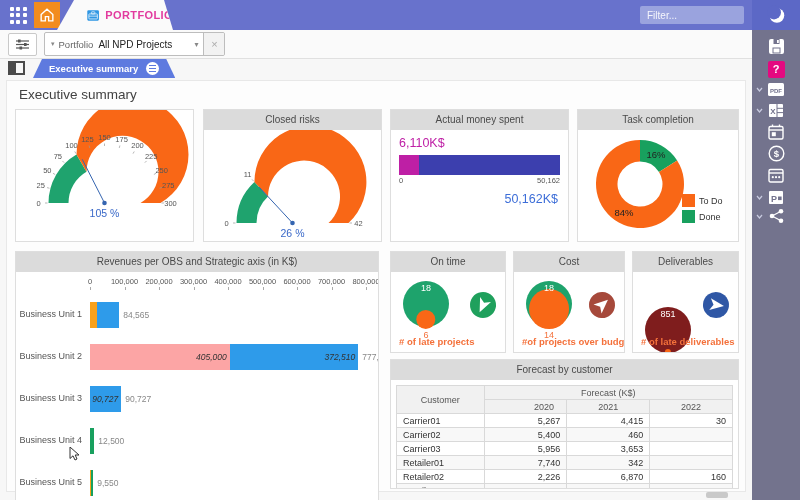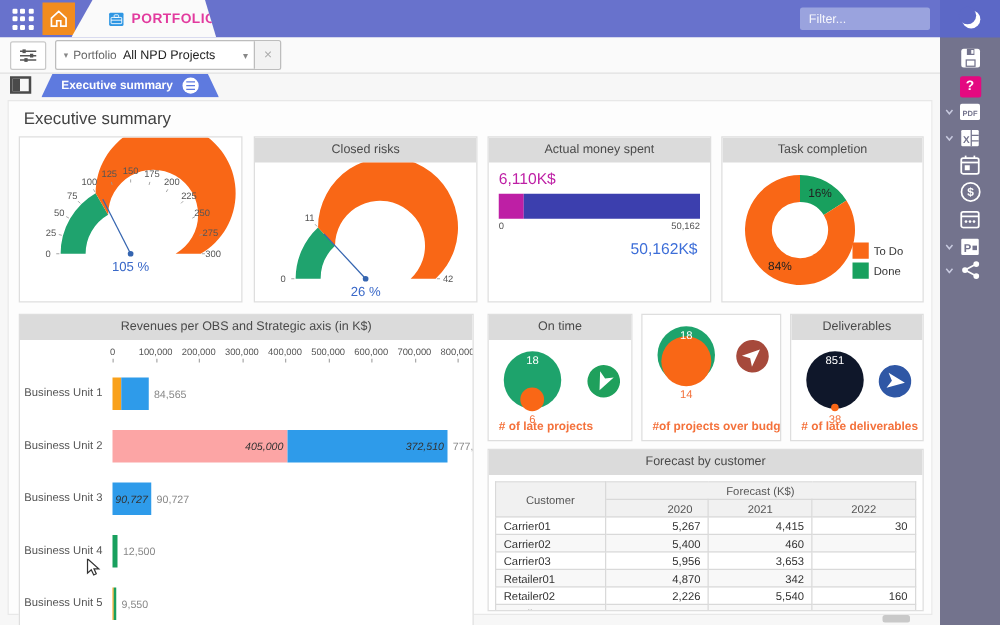--- a/index.html
+++ b/index.html
@@ -412,41 +412,42 @@
         </div>
         <svg class="kpi-trend" width="28" height="28" viewBox="0 0 28 28" style="transform: rotate(115deg);">
           <circle cx="14" cy="14" r="13" fill="#1FA05C"></circle>
           <polygon points="8,20 22,14 8,8 11.5,14" fill="#fff"></polygon>
         </svg>
       </div>
       <div class="kpi-caption"># of late projects</div>
     </div>
 
     <div class="card" id="c-cost">
+      <div class="card-h">Cost</div>
       <div class="kpi-body">
         <div class="kpi-cluster">
           <div class="kpi-big" style="background: rgb(30, 163, 108);">
             <span class="kpi-total">18</span>
             <i class="kpi-small" style="width: 39.9178px; height: 39.9178px; bottom: -2px; background: rgb(249, 103, 22);"></i>
           </div>
           <div class="kpi-count">14</div>
         </div>
         <svg class="kpi-trend" width="28" height="28" viewBox="0 0 28 28" style="transform: rotate(-42deg);">
           <circle cx="14" cy="14" r="13" fill="#A6493B"></circle>
           <polygon points="8,20 22,14 8,8 11.5,14" fill="#fff"></polygon>
         </svg>
       </div>
       <div class="kpi-caption">#of projects over budget</div>
     </div>
 
     <div class="card" id="c-deliv">
       <div class="card-h">Deliverables</div>
       <div class="kpi-body">
         <div class="kpi-cluster">
-          <div class="kpi-big" style="background: #0f172a;">
+          <div class="kpi-big" style="background: #7f1d1d; margin-top: 26px;">
             <span class="kpi-total">851</span>
             <i class="kpi-small" style="width: 6.19405px; height: 6.19405px; bottom: -2px; background: rgb(249, 103, 22);"></i>
           </div>
           <div class="kpi-count">38</div>
         </div>
         <svg class="kpi-trend" width="28" height="28" viewBox="0 0 28 28" style="transform: rotate(8deg);">
           <circle cx="14" cy="14" r="13" fill="#2F57A5"></circle>
           <polygon points="8,20 22,14 8,8 11.5,14" fill="#fff"></polygon>
         </svg>
       </div>
@@ -481,28 +482,28 @@
               <td class="num"></td>
             </tr>
             <tr>
               <td>Carrier03</td>
               <td class="num">5,956</td>
               <td class="num">3,653</td>
               <td class="num"></td>
             </tr>
             <tr>
               <td>Retailer01</td>
-              <td class="num">4,870</td>
+              <td class="num">7,740</td>
               <td class="num">342</td>
               <td class="num"></td>
             </tr>
             <tr>
               <td>Retailer02</td>
               <td class="num">2,226</td>
-              <td class="num">5,540</td>
+              <td class="num">6,870</td>
               <td class="num">160</td>
             </tr>
             <tr>
               <td>Retailer03</td>
               <td class="num">7,671</td>
               <td class="num">2,198</td>
               <td class="num">43</td>
             </tr>
           </tbody>
         </table>

